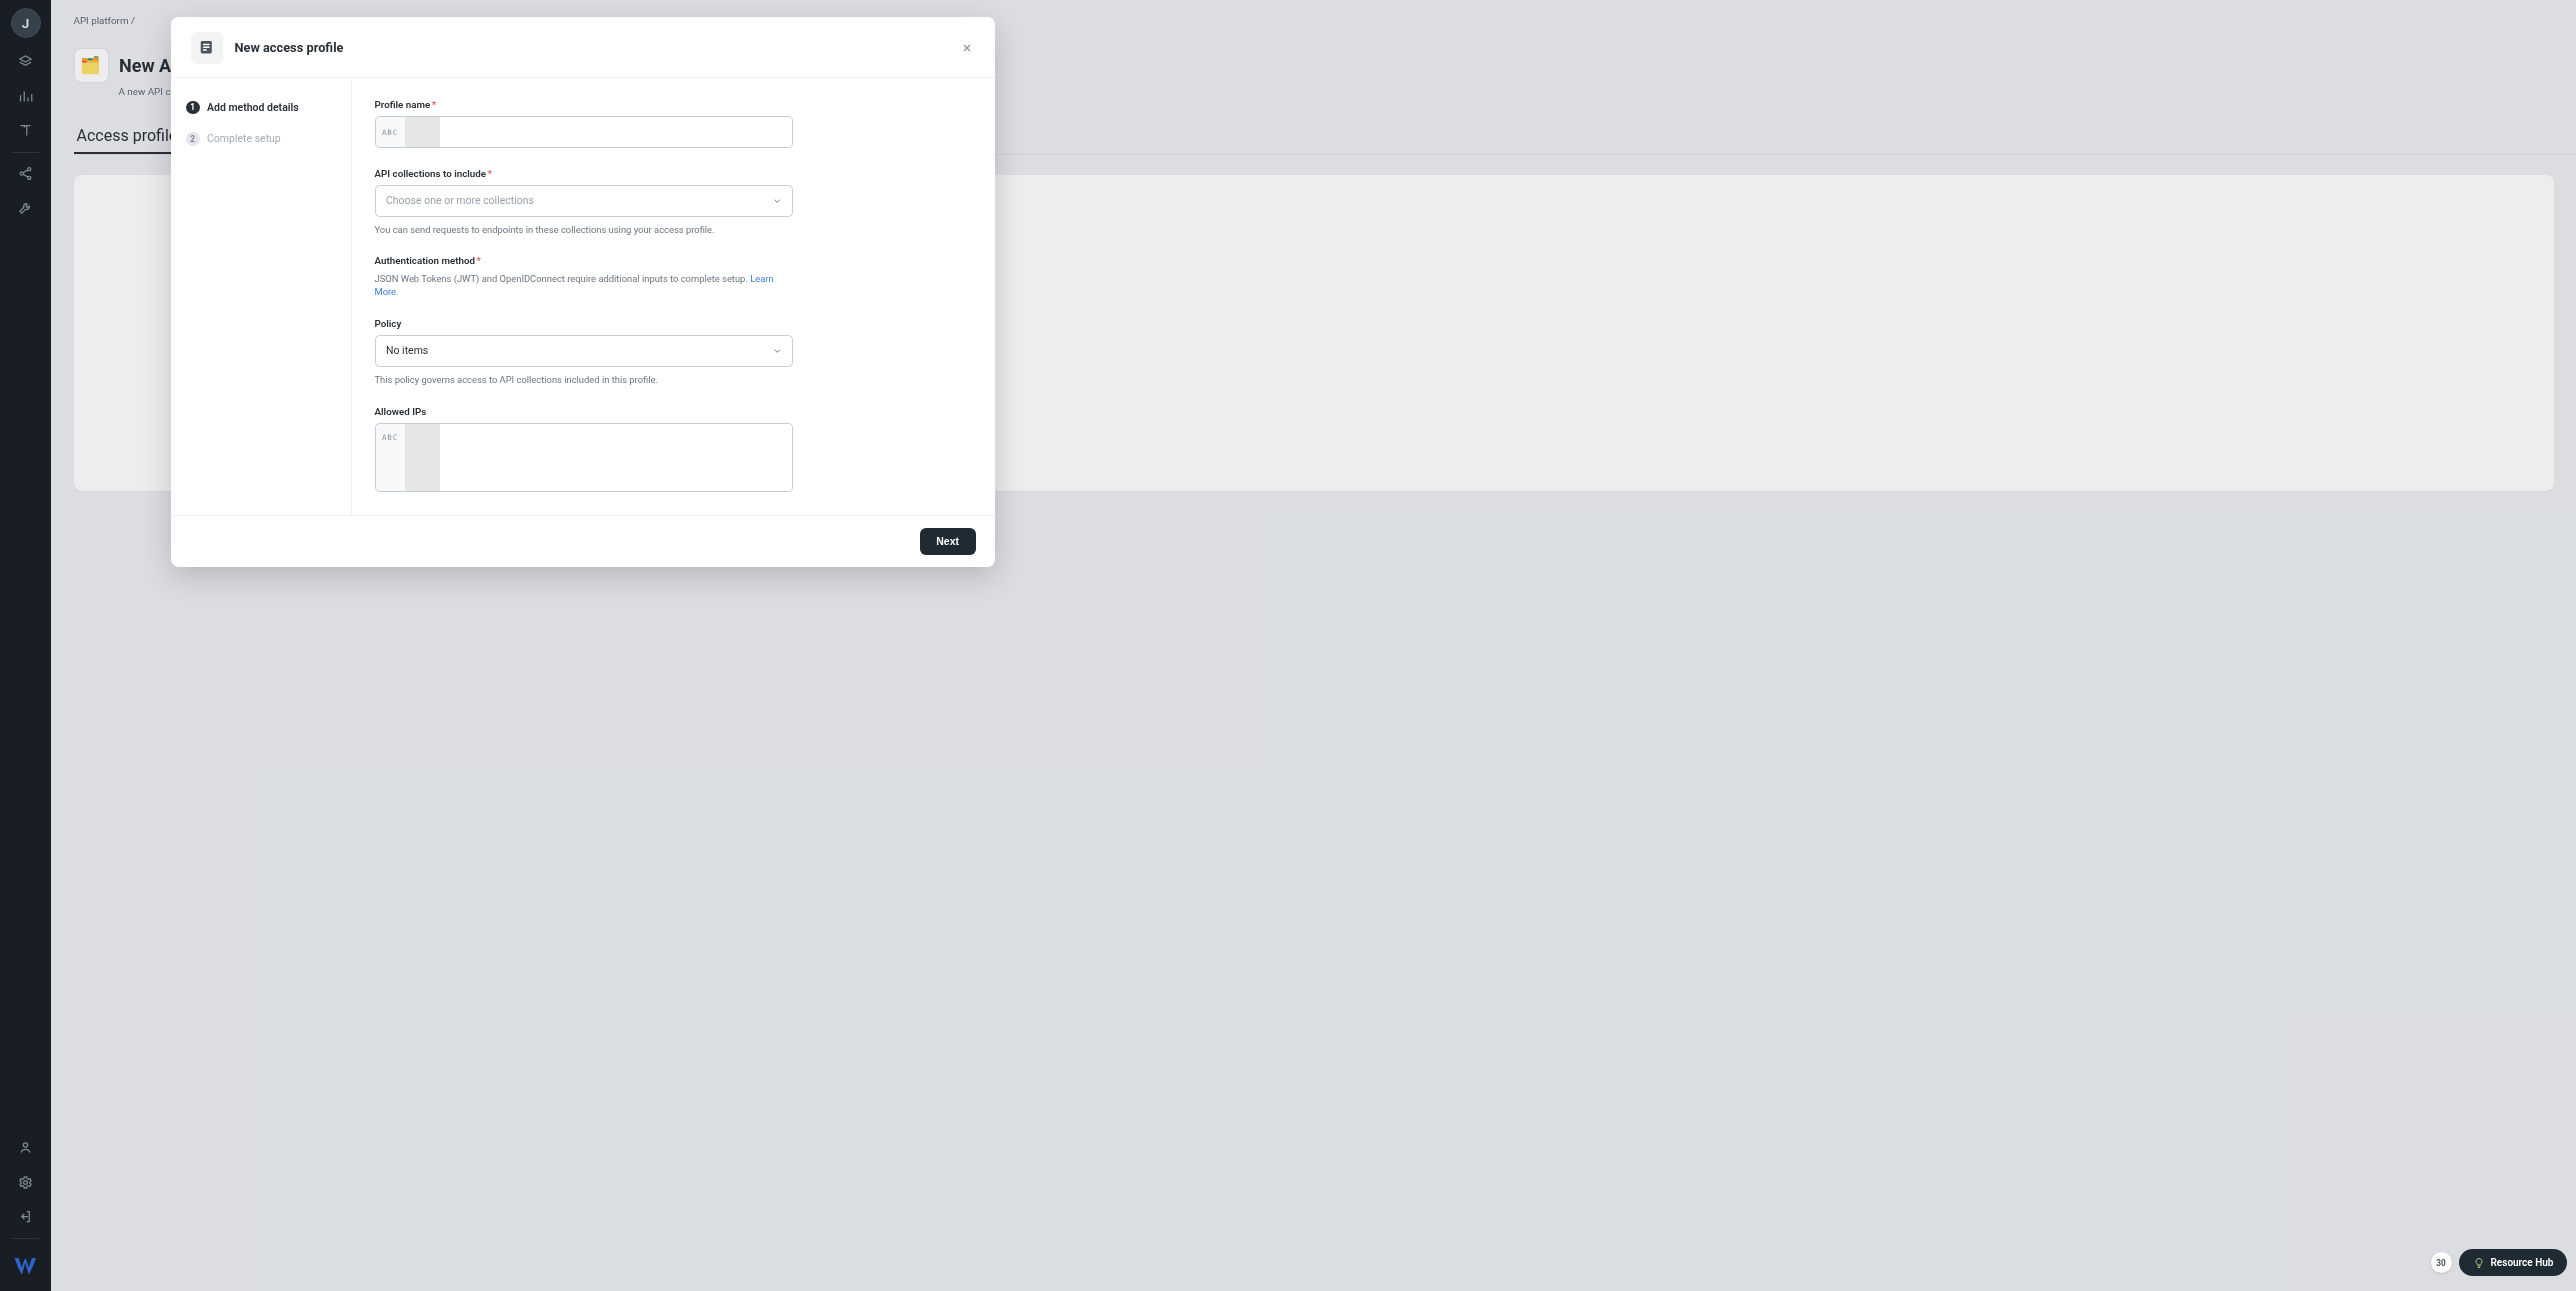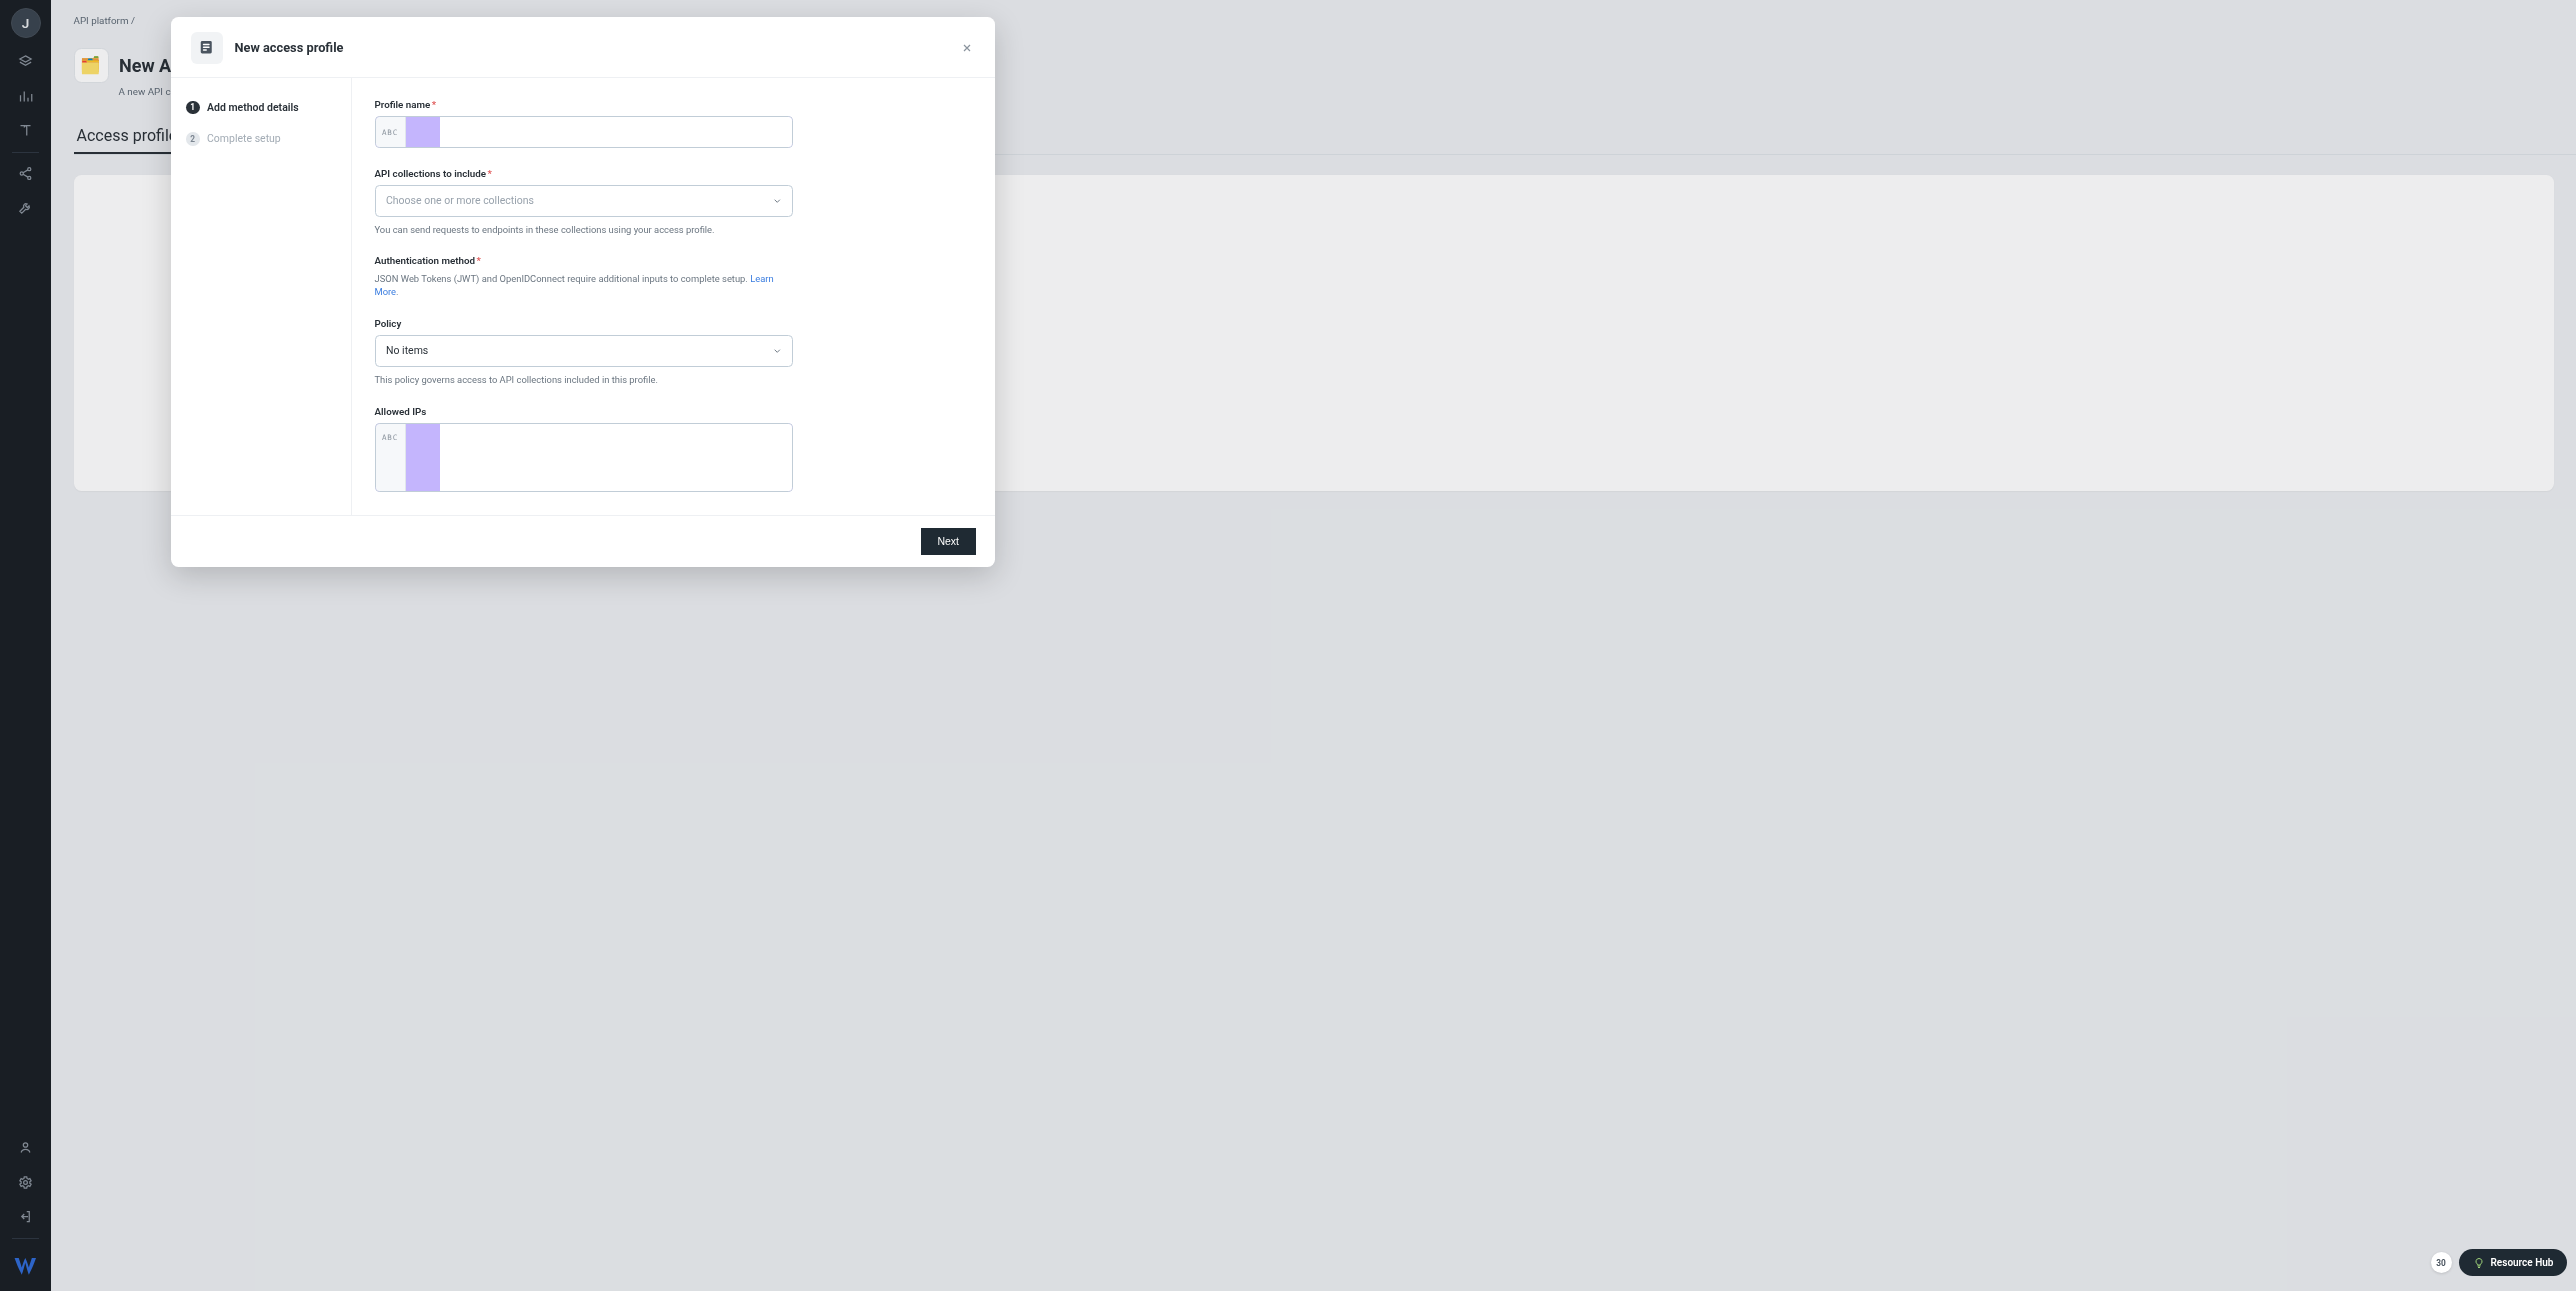--- a/index.html
+++ b/index.html
@@ -150,21 +150,21 @@
 
   .field { margin-bottom: 19.5px; max-width: 418px; }
   .field label {
     display:block; font-size:9.8px; font-weight:600; color:#2a3138; margin-bottom:6px;
   }
   .field label .req { color:#e05b5b; margin-left:1.5px; }
   .helper { font-size:9.4px; color:#6b7681; margin-top:6px; line-height:1.4; }
   .helper a { color:#3a7de0; text-decoration:none; }
 
   .prefixed {
-    display:flex; border:0.8px solid #c1cdd7; border-radius:4.5px; overflow:hidden; background:#c4b5fd;
+    display:flex; border:0.8px solid #c1cdd7; border-radius:4.5px; overflow:hidden; background:#e5e5e5;
     height:32px;
     gap:34px;
   }
   .prefixed .pfx {
     width:30px; background:#f6f8fa; border-right:0.8px solid #e1e6eb;
     display:flex; align-items:center; justify-content:center;
     font-family: "SFMono-Regular", Menlo, monospace;
     font-size:7.5px; letter-spacing:0.8px; color:#8a939d;
   }
   .prefixed input {
@@ -192,22 +192,22 @@
   }
   .select { cursor:pointer; }
 
   .modal-footer {
     border-top:0.8px solid #eef0f3;
     padding: 12px 19.5px;
     display:flex; justify-content:flex-end;
   }
   .btn-primary {
     background:#1f2a33; color:#fff;
-    border:none; border-radius:0;
-    font-size:10.5px; font-weight:400;
+    border:none; border-radius:6px;
+    font-size:10.5px; font-weight:700;
     padding: 7.5px 16.5px;
     cursor:pointer;
   }
 
   
   .fab-row {
     position:absolute;
     right: 9px; bottom: 15px;
     display:flex; align-items:center; gap:7.5px;
   }

